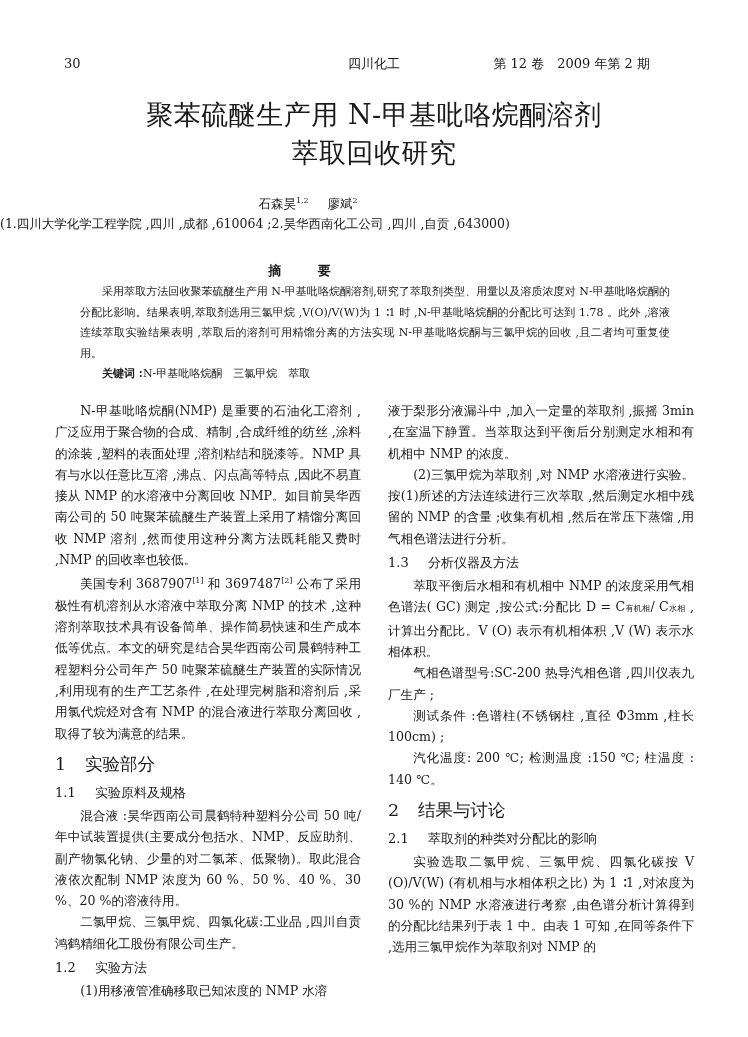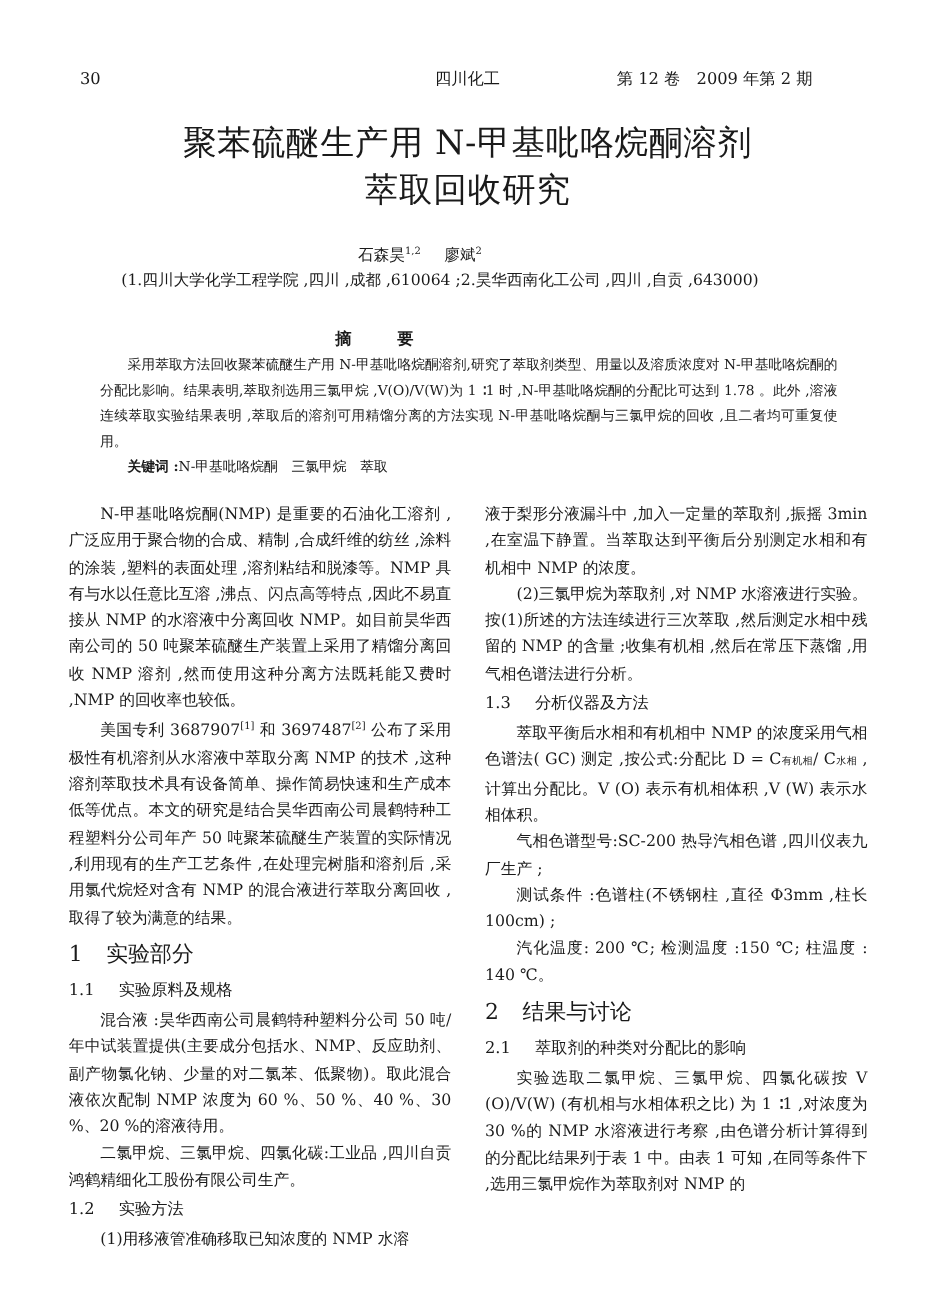--- a/index.html
+++ b/index.html
@@ -12,23 +12,23 @@
   .running-head { top: 56px; font-size: 13px; line-height: 16px; }
   #page-number { left: 64px; }
   #journal-name { left: 0; width: 748px; text-align: center; }
   #issue-info { right: 98px; }
   .title {
     left: 0; width: 748px; text-align: center;
     font-size: 27px; line-height: 38px; letter-spacing: 0.5px;
   }
   #title-line1 { top: 96px; }
   #title-line2 { top: 134px; }
-  #authors { top: 196px; left: 0; width: 616px; text-align: center; font-size: 12.5px; padding-left: 28px; }
+  #authors { top: 196px; left: 0; width: 616px; text-align: center; font-size: 12.5px; }
   #authors sup { font-size: 8px; }
-  #affiliation { top: 216px; left: 0; width: 704px; text-align: center; font-size: 12.5px; }
+  #affiliation { top: 216px; left: 0; width: 704px; text-align: left; font-size: 12.5px; }
   #abstract-heading { top: 262px; left: 0; width: 615px; text-align: center; font-size: 13px; font-weight: bold; letter-spacing: 16px; }
   .abstract {
     left: 80px; width: 590px; font-size: 11px; line-height: 20.5px;
     text-align: justify;
   }
   #abstract-body { top: 282px; text-indent: 2em; }
   #keywords { top: 364px; padding-left: 2em; }
   .col {
     top: 400px; width: 306px; font-size: 12.6px; line-height: 21.3px;
     text-align: justify;

